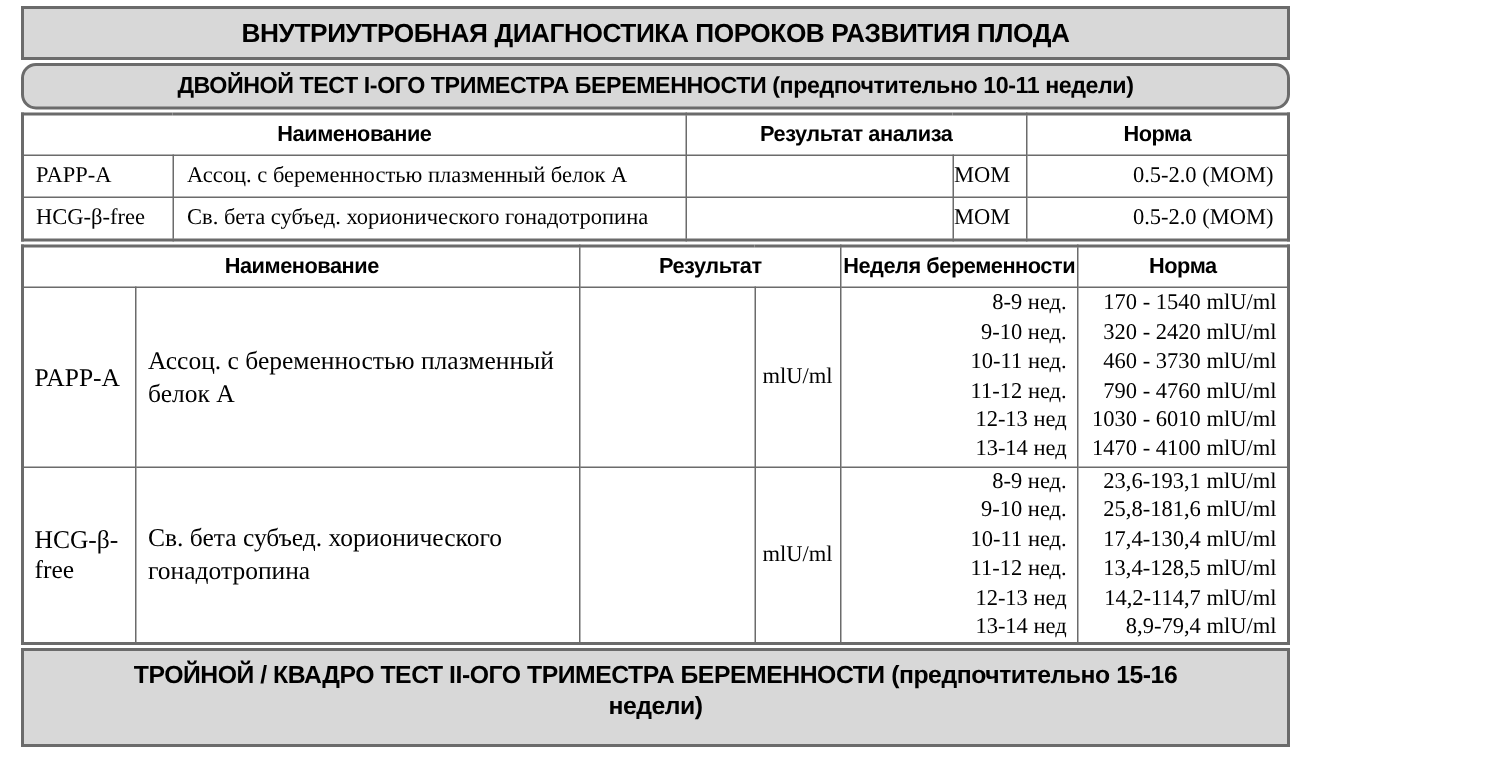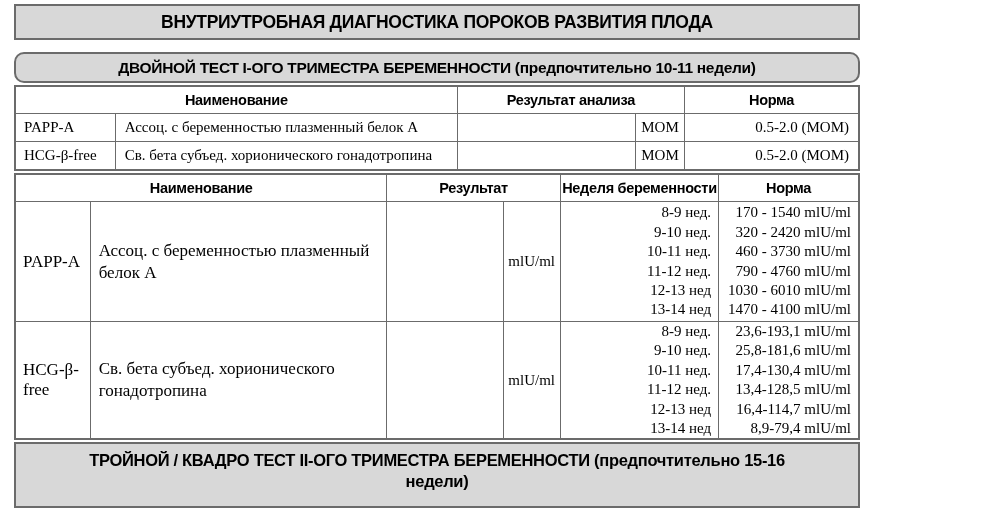--- a/index.html
+++ b/index.html
@@ -29,21 +29,21 @@
     background: #d8d8d8;
     border: 2px solid #6b6b6b;
     text-align: center;
     font-family: "Liberation Sans", sans-serif;
     font-weight: 700;
     letter-spacing: -0.3px;
   }
   .band1 {
     font-size: 17.5px;
     padding: 6px 4px 5px 4px;
-    margin-bottom: 12px;
+    margin-bottom: 2px;
   }
   .band2 {
     font-size: 15.5px;
     padding: 5px 4px 4px 4px;
     margin-bottom: 2px;
     border-radius: 10px;
   }
   .band3 {
     font-size: 16.5px;
     line-height: 21px;
@@ -75,21 +75,21 @@
   }
   
   .t1 td {
     height: 27px;
     font-size: 15px;
     vertical-align: middle;
   }
   .cell-code   { text-align: left; padding-left: 8px; }
   .cell-desc   { text-align: left; padding-left: 9px; }
   .cell-result { }
-  .cell-unit   { text-align: center; }
+  .cell-unit   { text-align: left; }
   .cell-norm   { text-align: right; padding-right: 9px; }
   
   .t2 .row-a td { height: 119px; }
   .t2 .row-b td { height: 115px; }
   .t2 td { vertical-align: middle; }
   .code2 {
     font-size: 17px;
     text-align: left;
     padding-left: 7px;
   }
@@ -203,21 +203,21 @@
         <div>10-11 нед.</div>
         <div>11-12 нед.</div>
         <div>12-13 нед</div>
         <div>13-14 нед</div>
       </td>
       <td class="lines">
         <div>23,6-193,1 mlU/ml</div>
         <div>25,8-181,6 mlU/ml</div>
         <div>17,4-130,4 mlU/ml</div>
         <div>13,4-128,5 mlU/ml</div>
-        <div>16,4-114,7 mlU/ml</div>
+        <div>14,2-114,7 mlU/ml</div>
         <div>8,9-79,4 mlU/ml</div>
       </td>
     </tr>
   </tbody>
     </table>
 
   <div class="band band3">ТРОЙНОЙ / КВАДРО ТЕСТ II-ОГО ТРИМЕСТРА БЕРЕМЕННОСТИ (предпочтительно 15-16 недели)</div>
 
 </div>
 

